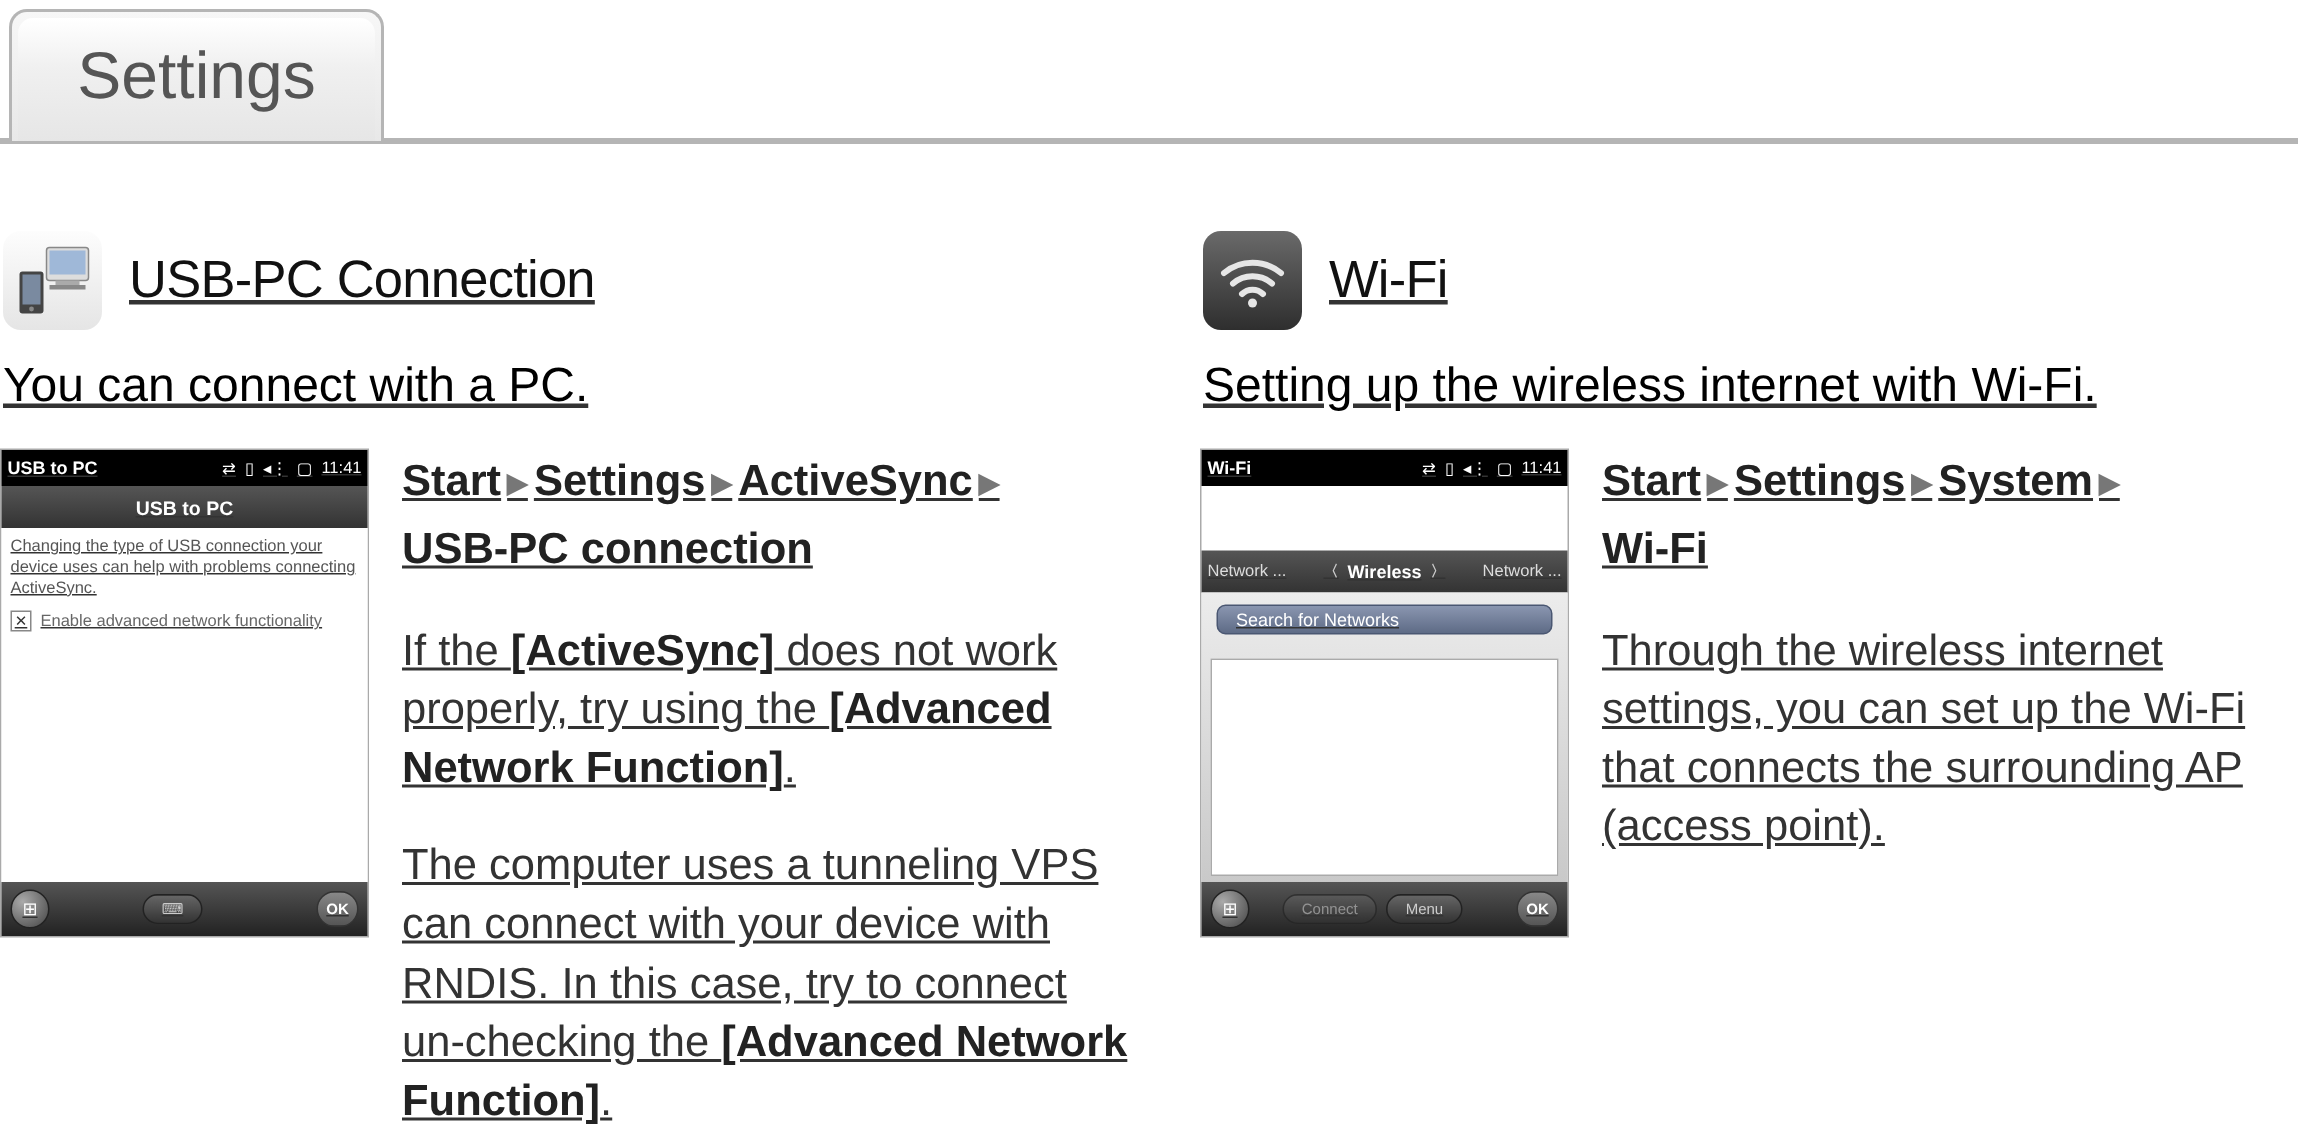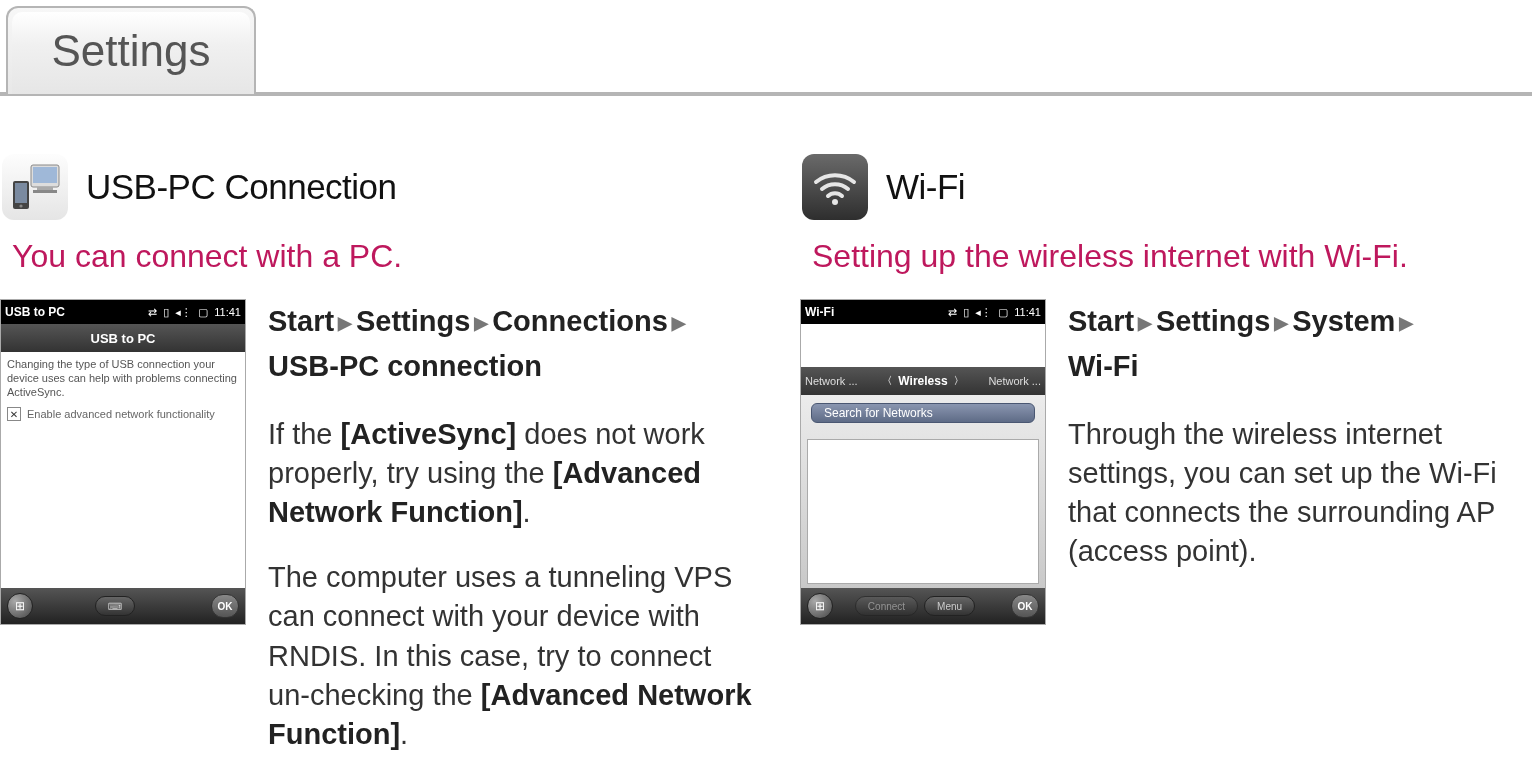--- a/index.html
+++ b/index.html
@@ -51,41 +51,42 @@
     background: #b5b5b5;
     z-index: 1;
   }
   .content {
     display: flex;
     gap: 40px;
     padding: 40px 0 0 0;
   }
   .col {
     flex: 0 0 760px;
+    text-decoration: underline;
   }
   .col.right {
     flex: 0 0 740px;
   }
   .section-head {
     display: flex;
     align-items: center;
     gap: 18px;
     margin: 14px 0 18px 2px;
   }
   .section-title {
     font-size: 35px;
     font-weight: 400;
     color: #111;
     font-stretch: condensed;
   }
   .section-title.stretch { letter-spacing: -0.5px; }
   .intro {
     font-size: 32px;
-    color: #be185d;
-    margin: 10px 0 24px 12px;
+    color: #000000;
+    margin: 10px 0 24px 2px;
     font-weight: 300;
   }
   .row {
     display: flex;
     gap: 22px;
   }
   .device {
     width: 246px;
     height: 326px;
     background: #fff;
@@ -295,21 +296,21 @@
           </div>
           <div class="sb-btn mid-pill">
             <span>⌨</span>
           </div>
           <div class="sb-btn ok">OK</div>
         </div>
       </div>
 
       <div class="instructions">
         <div class="path">
-          <b>Start</b><span class="tri">▶</span><b>Settings</b><span class="tri">▶</span><b>Connections</b><span class="tri">▶</span><br><b>USB-PC connection</b>
+          <b>Start</b><span class="tri">▶</span><b>Settings</b><span class="tri">▶</span><b>ActiveSync</b><span class="tri">▶</span><br><b>USB-PC connection</b>
         </div>
         <div class="para">
           <span>If the </span><b>[ActiveSync]</b><span> does not work properly, try using the </span><b>[Advanced Network Function]</b><span>.</span>
         </div>
         <div class="para">
           <span>The computer uses a tunneling VPS can connect with your device with RNDIS. In this case, try to connect un-checking the </span><b>[Advanced Network Function]</b><span>.</span>
         </div>
       </div>
     </div>
   </div>

